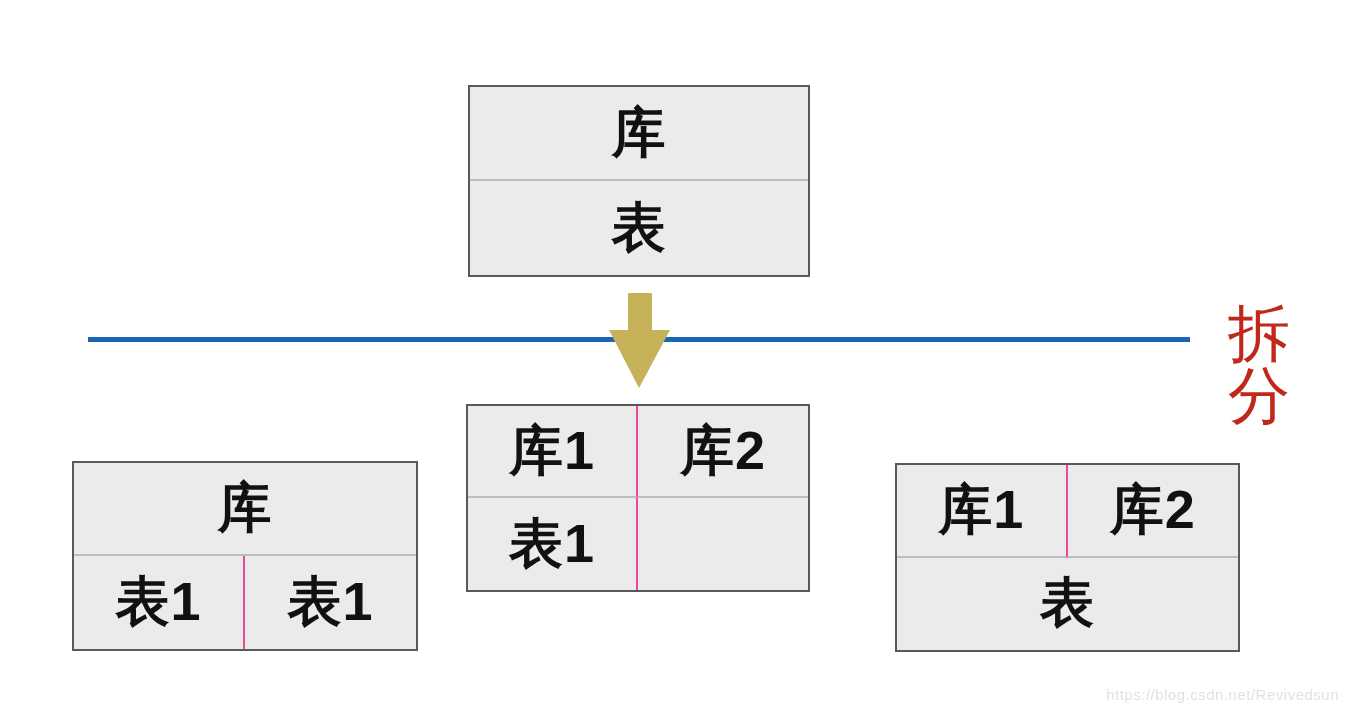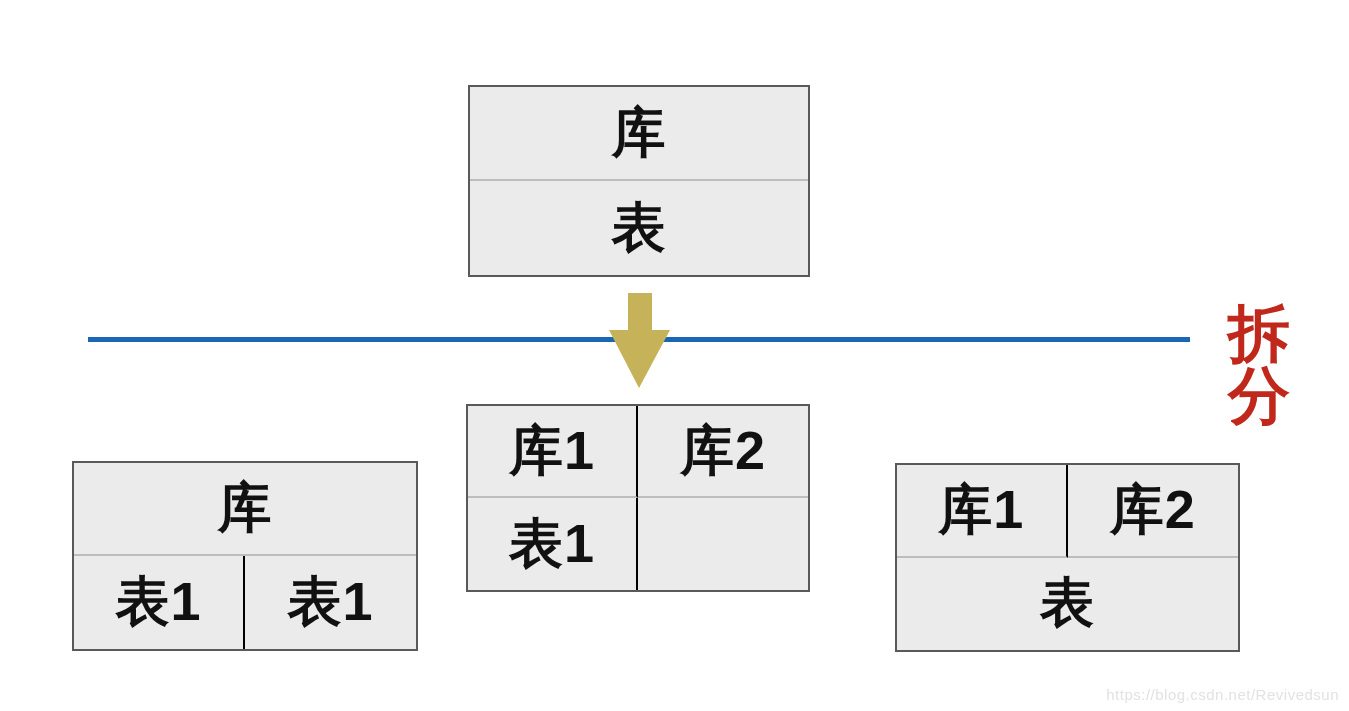--- a/index.html
+++ b/index.html
@@ -25,21 +25,21 @@
   .cell {
     display: flex;
     align-items: center;
     justify-content: center;
     font-weight: bold;
     font-size: 54px;
     color: #111111;
     letter-spacing: 1px;
   }
   .bb { border-bottom: 2px solid #bdbdbd; }
-  .br { border-right: 2px solid #000000; }
+  .br { border-right: 2px solid #ec4899; }
   .span2 { grid-column: 1 / 3; }
 
   .top-box {
     left: 468px; top: 85px;
     width: 342px; height: 192px;
     grid-template-rows: 1fr 1fr;
   }
   .left-box {
     left: 72px; top: 461px;
     width: 346px; height: 190px;
@@ -69,21 +69,21 @@
   .arrow {
     position: absolute;
     left: 595px; top: 290px;
     width: 90px; height: 102px;
     z-index: 2;
   }
   .split-label {
     position: absolute;
     left: 1228px; top: 303px;
     font-size: 62px;
-    font-weight: bold;
+    font-weight: normal;
     color: #c0281b;
     line-height: 1;
     z-index: 2;
   }
   .watermark {
     position: absolute;
     right: 10px; bottom: 8px;
     font-size: 15px;
     color: #e2e2e2;
     letter-spacing: 0.5px;

